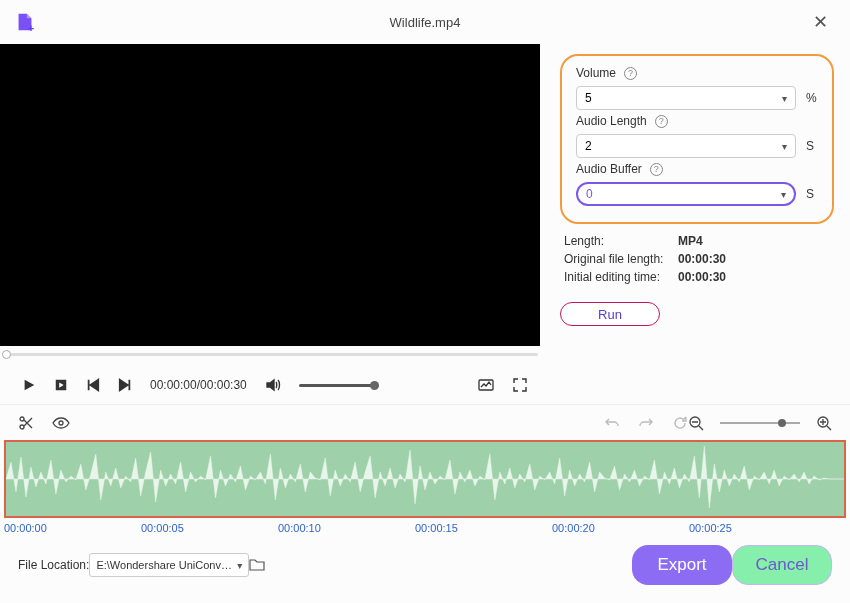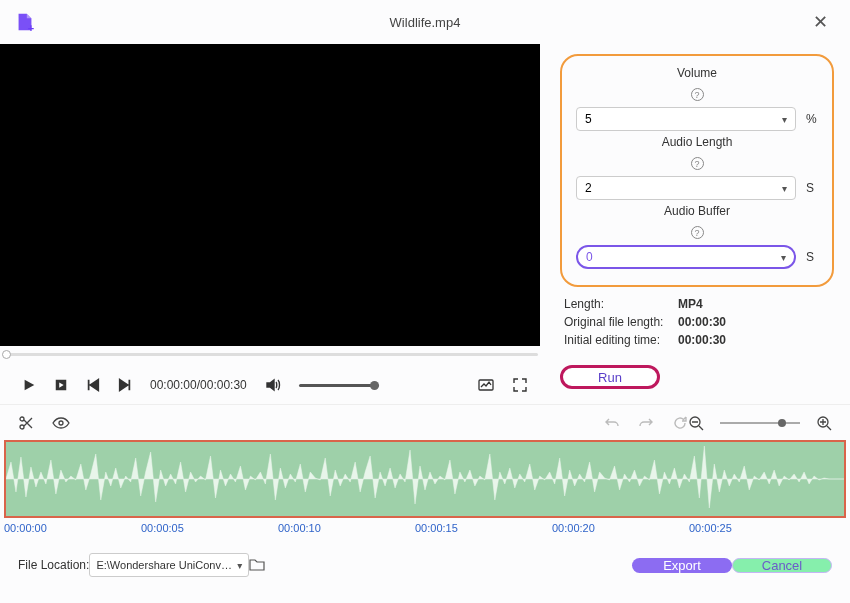--- a/index.html
+++ b/index.html
@@ -8,35 +8,35 @@
 .header { height: 44px; display: flex; align-items: center; padding: 0 14px; position: relative; }
 .logo { width: 22px; height: 22px; color: #6b3df6; }
 .title { position: absolute; left: 50%; transform: translateX(-50%); font-size: 13px; color: #444; }
 .close-btn { margin-left: auto; font-size: 18px; color: #555; cursor: pointer; padding: 4px 8px; }
 
 .main { display: flex; height: 302px; }
 .preview { width: 540px; height: 100%; background: #000; }
 .panel { flex: 1; padding: 10px 16px 10px 20px; position: relative; }
 
 .highlight-box { border: 2px solid #f29b3c; border-radius: 18px; padding: 10px 14px 16px 14px; margin-bottom: 10px; }
-.field-label { font-size: 12px; color: #333; display: flex; align-items: center; gap: 8px; margin-bottom: 6px; margin-top: 4px; flex-direction: column; }
+.field-label { font-size: 12px; color: #333; display: flex; align-items: center; gap: 8px; margin-bottom: 6px; margin-top: 4px; }
 .field-label:first-child { margin-top: 0; }
 .help-icon { width: 13px; height: 13px; border: 1px solid #888; border-radius: 50%; display: inline-flex; align-items: center; justify-content: center; font-size: 9px; color: #888; }
 .field-row { display: flex; align-items: center; gap: 10px; }
 .select-box { flex: 1; height: 24px; border: 1px solid #ccc; border-radius: 4px; padding: 0 8px; display: flex; align-items: center; justify-content: space-between; font-size: 12px; background: #fff; cursor: pointer; }
 .select-box.active { border: 2px solid #7b56e8; border-radius: 12px; }
 .chev { font-size: 10px; color: #555; }
 .unit { font-size: 12px; color: #333; width: 12px; }
 
 .info-row { display: flex; font-size: 12px; color: #333; margin: 4px 0 4px 4px; gap: 12px; }
 .info-label { width: 102px; }
 .info-value { font-weight: 400; }
 .info-value.bold { font-weight: 700; }
 
-.run-btn { width: 100px; height: 24px; border: 3px solid #be185d; border-radius: 14px; background: #fff; color: #5a3fc9; font-size: 13px; cursor: pointer; margin: 18px 0 0 0; display: flex; align-items: center; justify-content: center; }
+.run-btn { width: 100px; height: 24px; border: 1px solid #be185d; border-radius: 14px; background: #fff; color: #5a3fc9; font-size: 13px; cursor: pointer; margin: 18px 0 0 0; display: flex; align-items: center; justify-content: center; }
 
 .progress-bar { height: 8px; margin: 4px 0 8px 2px; width: 536px; position: relative; }
 .progress-track { height: 3px; background: #ddd; border-radius: 2px; position: absolute; top: 3px; width: 100%; }
 .progress-thumb { position: absolute; left: 0; top: 0; width: 9px; height: 9px; border-radius: 50%; background: #fff; border: 1px solid #aaa; }
 
 .controls { height: 38px; display: flex; align-items: center; padding: 0 12px 0 22px; gap: 18px; width: 540px; }
 .ctrl-icon { color: #333; cursor: pointer; display: flex; }
 .time-text { font-size: 12px; color: #333; }
 .vol-slider { width: 80px; height: 3px; background: #555; position: relative; border-radius: 2px; }
 .vol-thumb { position: absolute; right: 0; top: -3px; width: 9px; height: 9px; border-radius: 50%; background: #666; }
@@ -52,21 +52,21 @@
 .wave-svg { width: 100%; height: 100%; display: block; }
 
 .ruler { height: 28px; display: flex; justify-content: space-between; padding: 4px 4px 0 4px; font-size: 11px; color: #2f63c9; text-align: right; }
 .tick { position: relative; }
 
 .footer { position: absolute; bottom: 22px; left: 0; right: 0; height: 32px; display: flex; align-items: center; padding: 0 18px; }
 .file-label { font-size: 12px; color: #333; }
 .path-box { width: 160px; height: 24px; border: 1px solid #ccc; border-radius: 3px; display: flex; align-items: center; padding: 0 6px; font-size: 11px; color: #333; justify-content: space-between; background: #fff; cursor: pointer; }
 .folder-icon { color: #555; cursor: pointer; }
 .footer-spacer { flex: 1; }
-.btn { width: 100px; height: 15px; border-radius: 16px; font-size: 13px; display: flex; align-items: center; justify-content: center; cursor: pointer; }
+.btn { width: 100px; height: 40px; border-radius: 16px; font-size: 17px; display: flex; align-items: center; justify-content: center; cursor: pointer; }
 .btn-primary { background: #8c6cf2; color: #fff; border: none; }
 .btn-secondary { background: #86efac; color: #6b5bc9; border: 1px solid #c4b5f5; }
 
 svg { display: block; }
 </style>
 </head>
 <body>
 
 <div class="header">
   <span class="logo">

